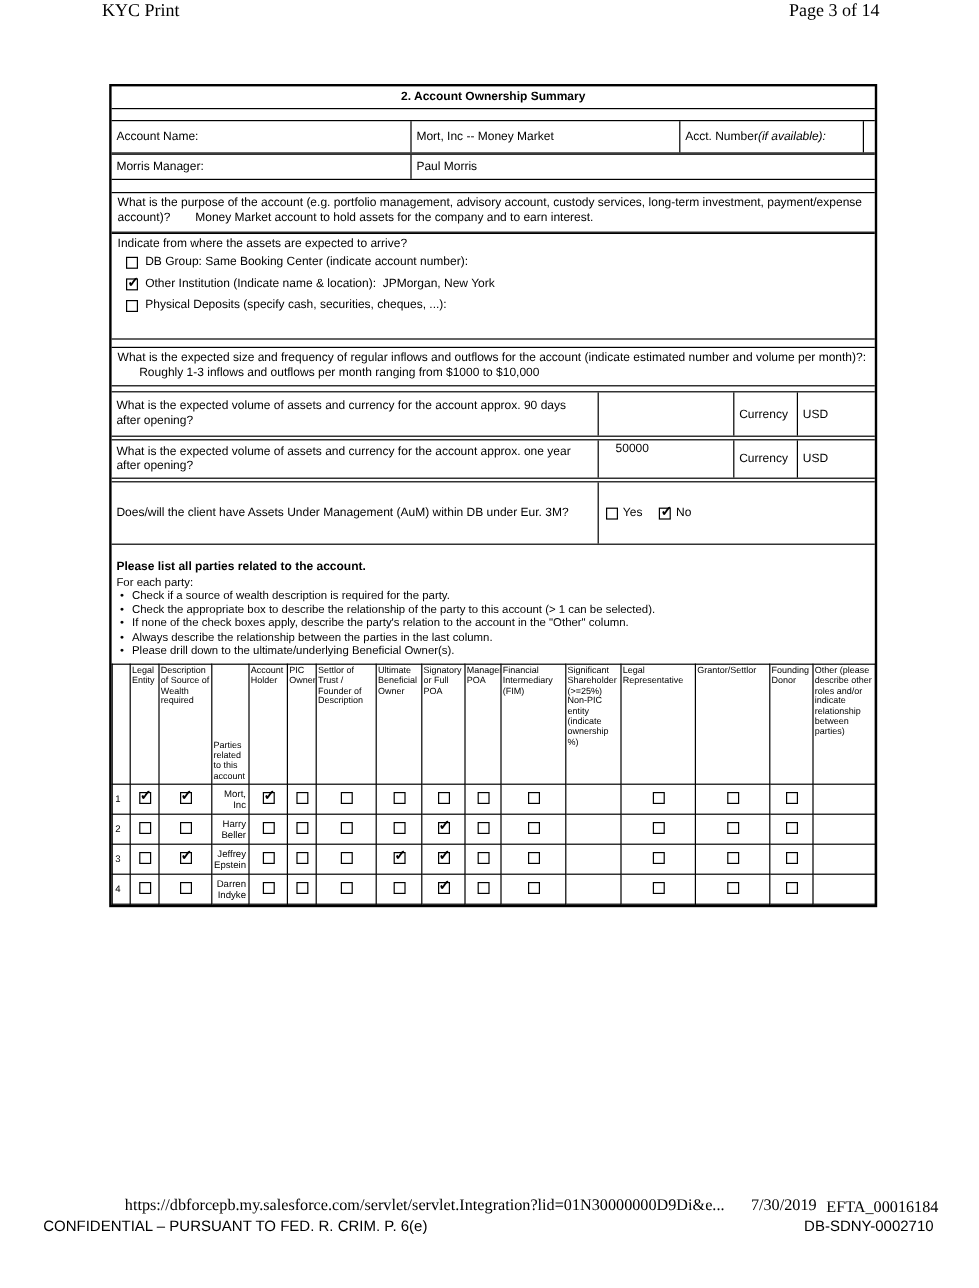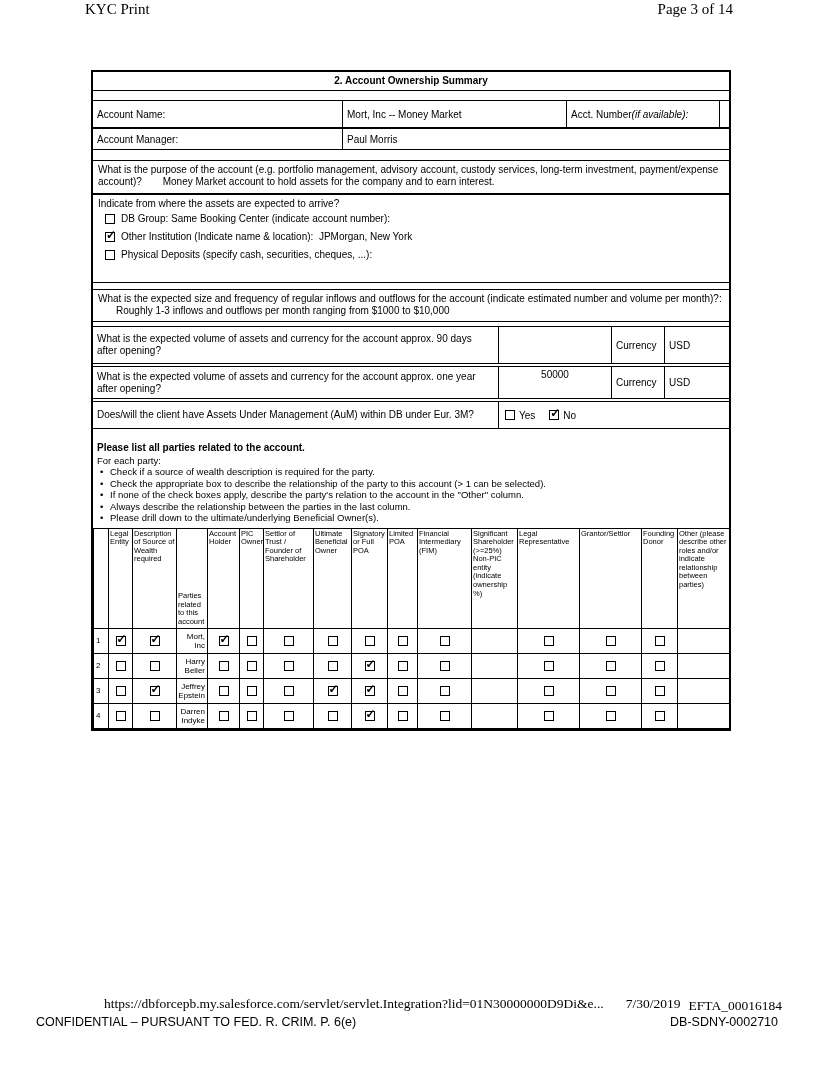--- a/index.html
+++ b/index.html
@@ -47,21 +47,21 @@
 
   #parties-table { width:636px; border-collapse:collapse; table-layout:fixed; }
   #parties-table th, #parties-table td { border:1px solid #000; }
   #parties-table th { height:100px; vertical-align:top; font-weight:normal; font-size:7.5px; line-height:8.6px; text-align:left; padding:1px; overflow:hidden; }
   #parties-table th.name-col { vertical-align:bottom; }
   #parties-table td { height:25px; vertical-align:middle; overflow:hidden; }
   .cb-cell { text-align:center; }
   .num-cell { font-size:8px; padding-left:2px; }
   .name-cell { font-size:8px; line-height:9px; text-align:right; padding-right:2px; }
 
-  .val-cell { font-size:10px; padding:2px 3px;text-align:center; }
+  .val-cell { font-size:10px; padding:2px 14px; }
   .cur-cell { display:flex; align-items:center; padding:2px 4px; }
 
   #footer-url { position:absolute; top:996px; left:104px; font-size:13.5px; display:flex; gap:22px; white-space:nowrap; }
   #footer-conf { position:absolute; top:1015px; left:36px; font-size:12.5px; }
   #footer-bates1 { position:absolute; top:1015px; right:38px; font-size:12.5px; }
   #footer-bates2 { position:absolute; top:998px; right:34px; font-size:13.5px; }
 </style>
 </head>
 <body>
 
@@ -80,21 +80,21 @@
       <div class="cell vcenter" style="width:249px">Account Name:</div>
       <div class="cell bl vcenter" style="width:224px">Mort, Inc -- Money Market</div>
       <div class="cell bl vcenter" style="width:153px">
           <span>Acct. Number </span>
           <i>(if available):</i>
         </div>
       <div class="cell bl grow"></div>
     </div>
 
     <div class="box flexrow" style="height:22px">
-      <div class="cell vcenter" style="width:249px">Account Manager:</div>
+      <div class="cell vcenter" style="width:249px">Morris Manager:</div>
       <div class="cell bl grow vcenter">Paul Morris</div>
     </div>
 
     <div class="spacer" style="height:10px"></div>
 
     <div class="box qa" style="min-height:34px">
       <span class="q">What is the purpose of the account (e.g. portfolio management, advisory account, custody services, long-term investment, payment/expense account)? </span><span class="a"> Money Market account to hold assets for the company and to earn interest.</span>
     </div>
 
     <div class="box" id="assets-box" style="min-height:89px">
@@ -134,21 +134,21 @@
 
     <div class="box flexrow" style="height:33px">
       <div class="cell vcenter" style="width:405px; line-height:12px">What is the expected volume of assets and currency for the account approx. one year after opening?</div>
       <div class="bl grow val-cell">50000</div>
       <div class="bl cur-cell" style="width:53px">Currency</div>
       <div class="bl cur-cell" style="width:65px">USD</div>
     </div>
 
     <div class="spacer" style="height:2px"></div>
 
-    <div class="box flexrow" style="height:28px">
+    <div class="box flexrow" style="height:53px">
       <div class="cell vcenter" style="width:405px; line-height:12px">Does/will the client have Assets Under Management (AuM) within DB under Eur. 3M?</div>
       <div class="bl grow vcenter" style="padding-left:6px">
         <span class="cb"></span>
         <span class="cb-label">Yes</span>
         <span class="cb checked"></span>
         <span class="cb-label">No</span>
       </div>
     </div>
 
     <div class="spacer" style="height:8px"></div>
@@ -185,24 +185,24 @@
           <col style="width: 52px;">
         </colgroup>
         <thead>
           <tr>
             <th></th>
             <th>Legal Entity</th>
             <th>Description of Source of Wealth required</th>
             <th class="name-col">Parties related to this account</th>
             <th>Account Holder</th>
             <th>PIC Owner</th>
-            <th>Settlor of Trust / Founder of Shareholder</th>
+            <th>Settlor of Trust / Founder of Description</th>
             <th>Ultimate Beneficial Owner</th>
             <th>Signatory or Full POA</th>
-            <th>Limited POA</th>
+            <th>Manager POA</th>
             <th>Financial Intermediary (FIM)</th>
             <th>Significant Shareholder (&gt;=25%) Non-PIC entity (indicate ownership %)</th>
             <th>Legal Representative</th>
             <th>Grantor/Settlor</th>
             <th>Founding Donor</th>
             <th>Other (please describe other roles and/or indicate relationship between parties)</th>
           </tr>
         </thead>
         <tbody>
           <tr>

